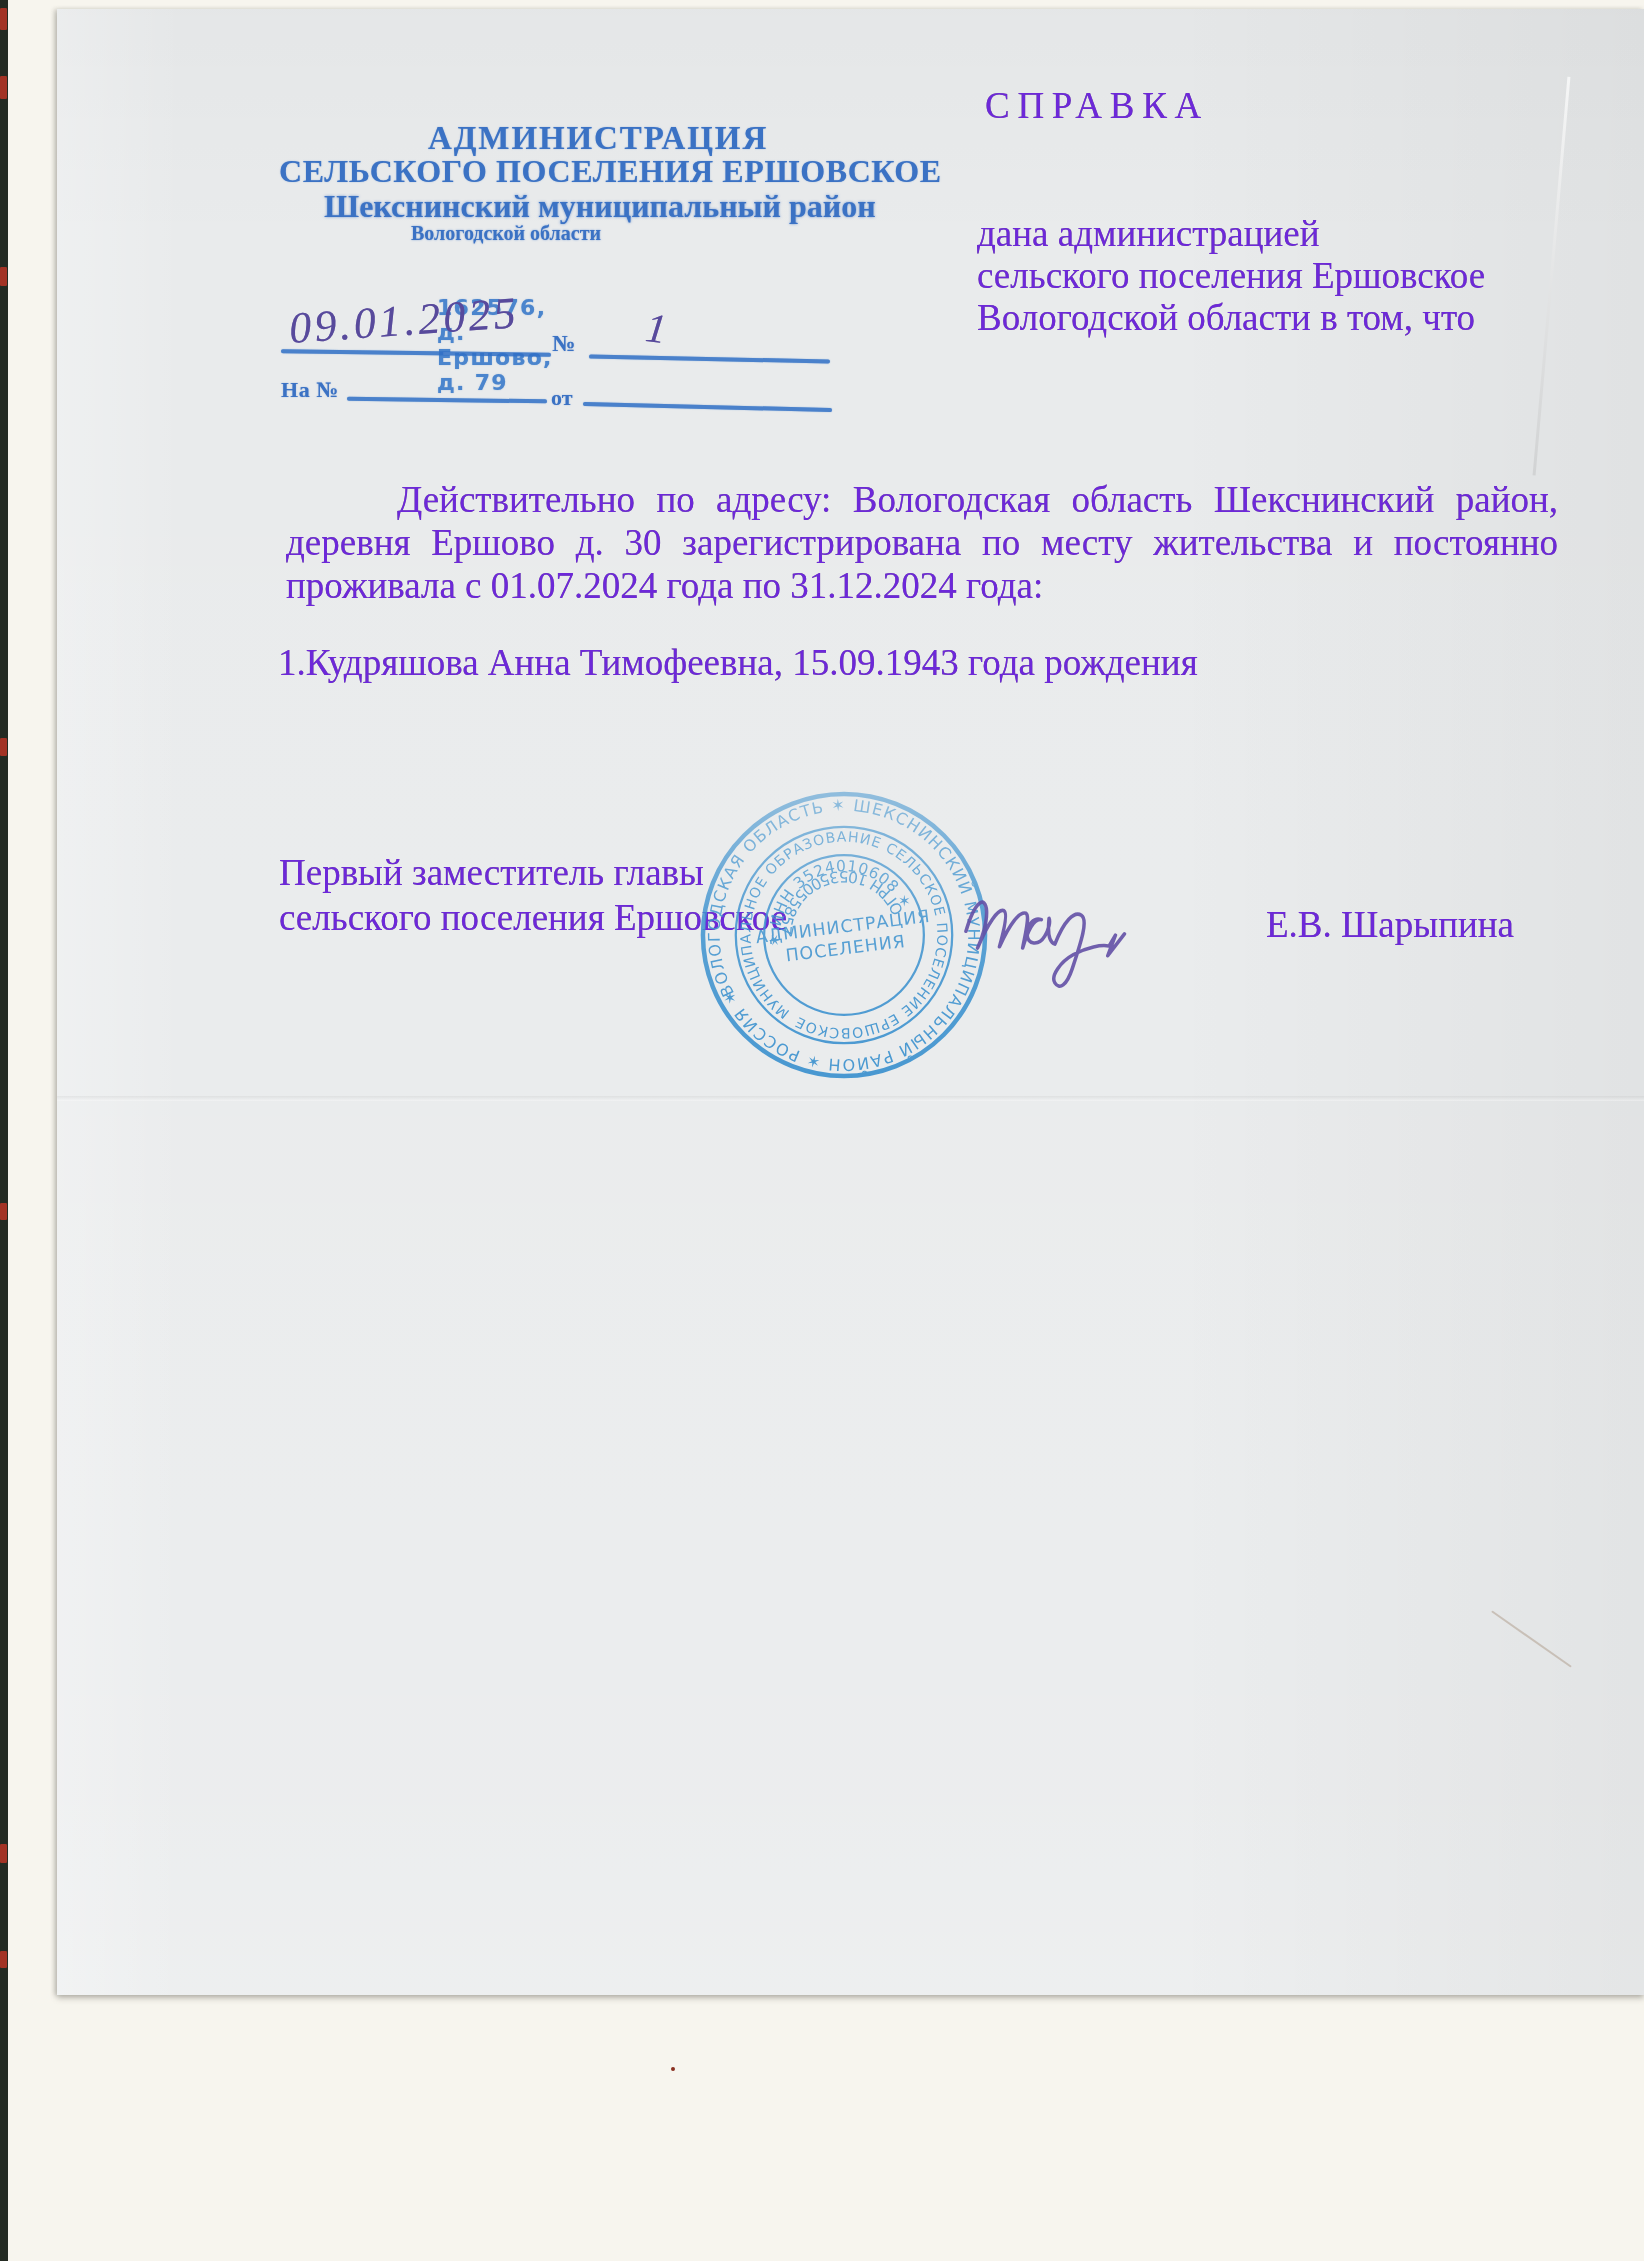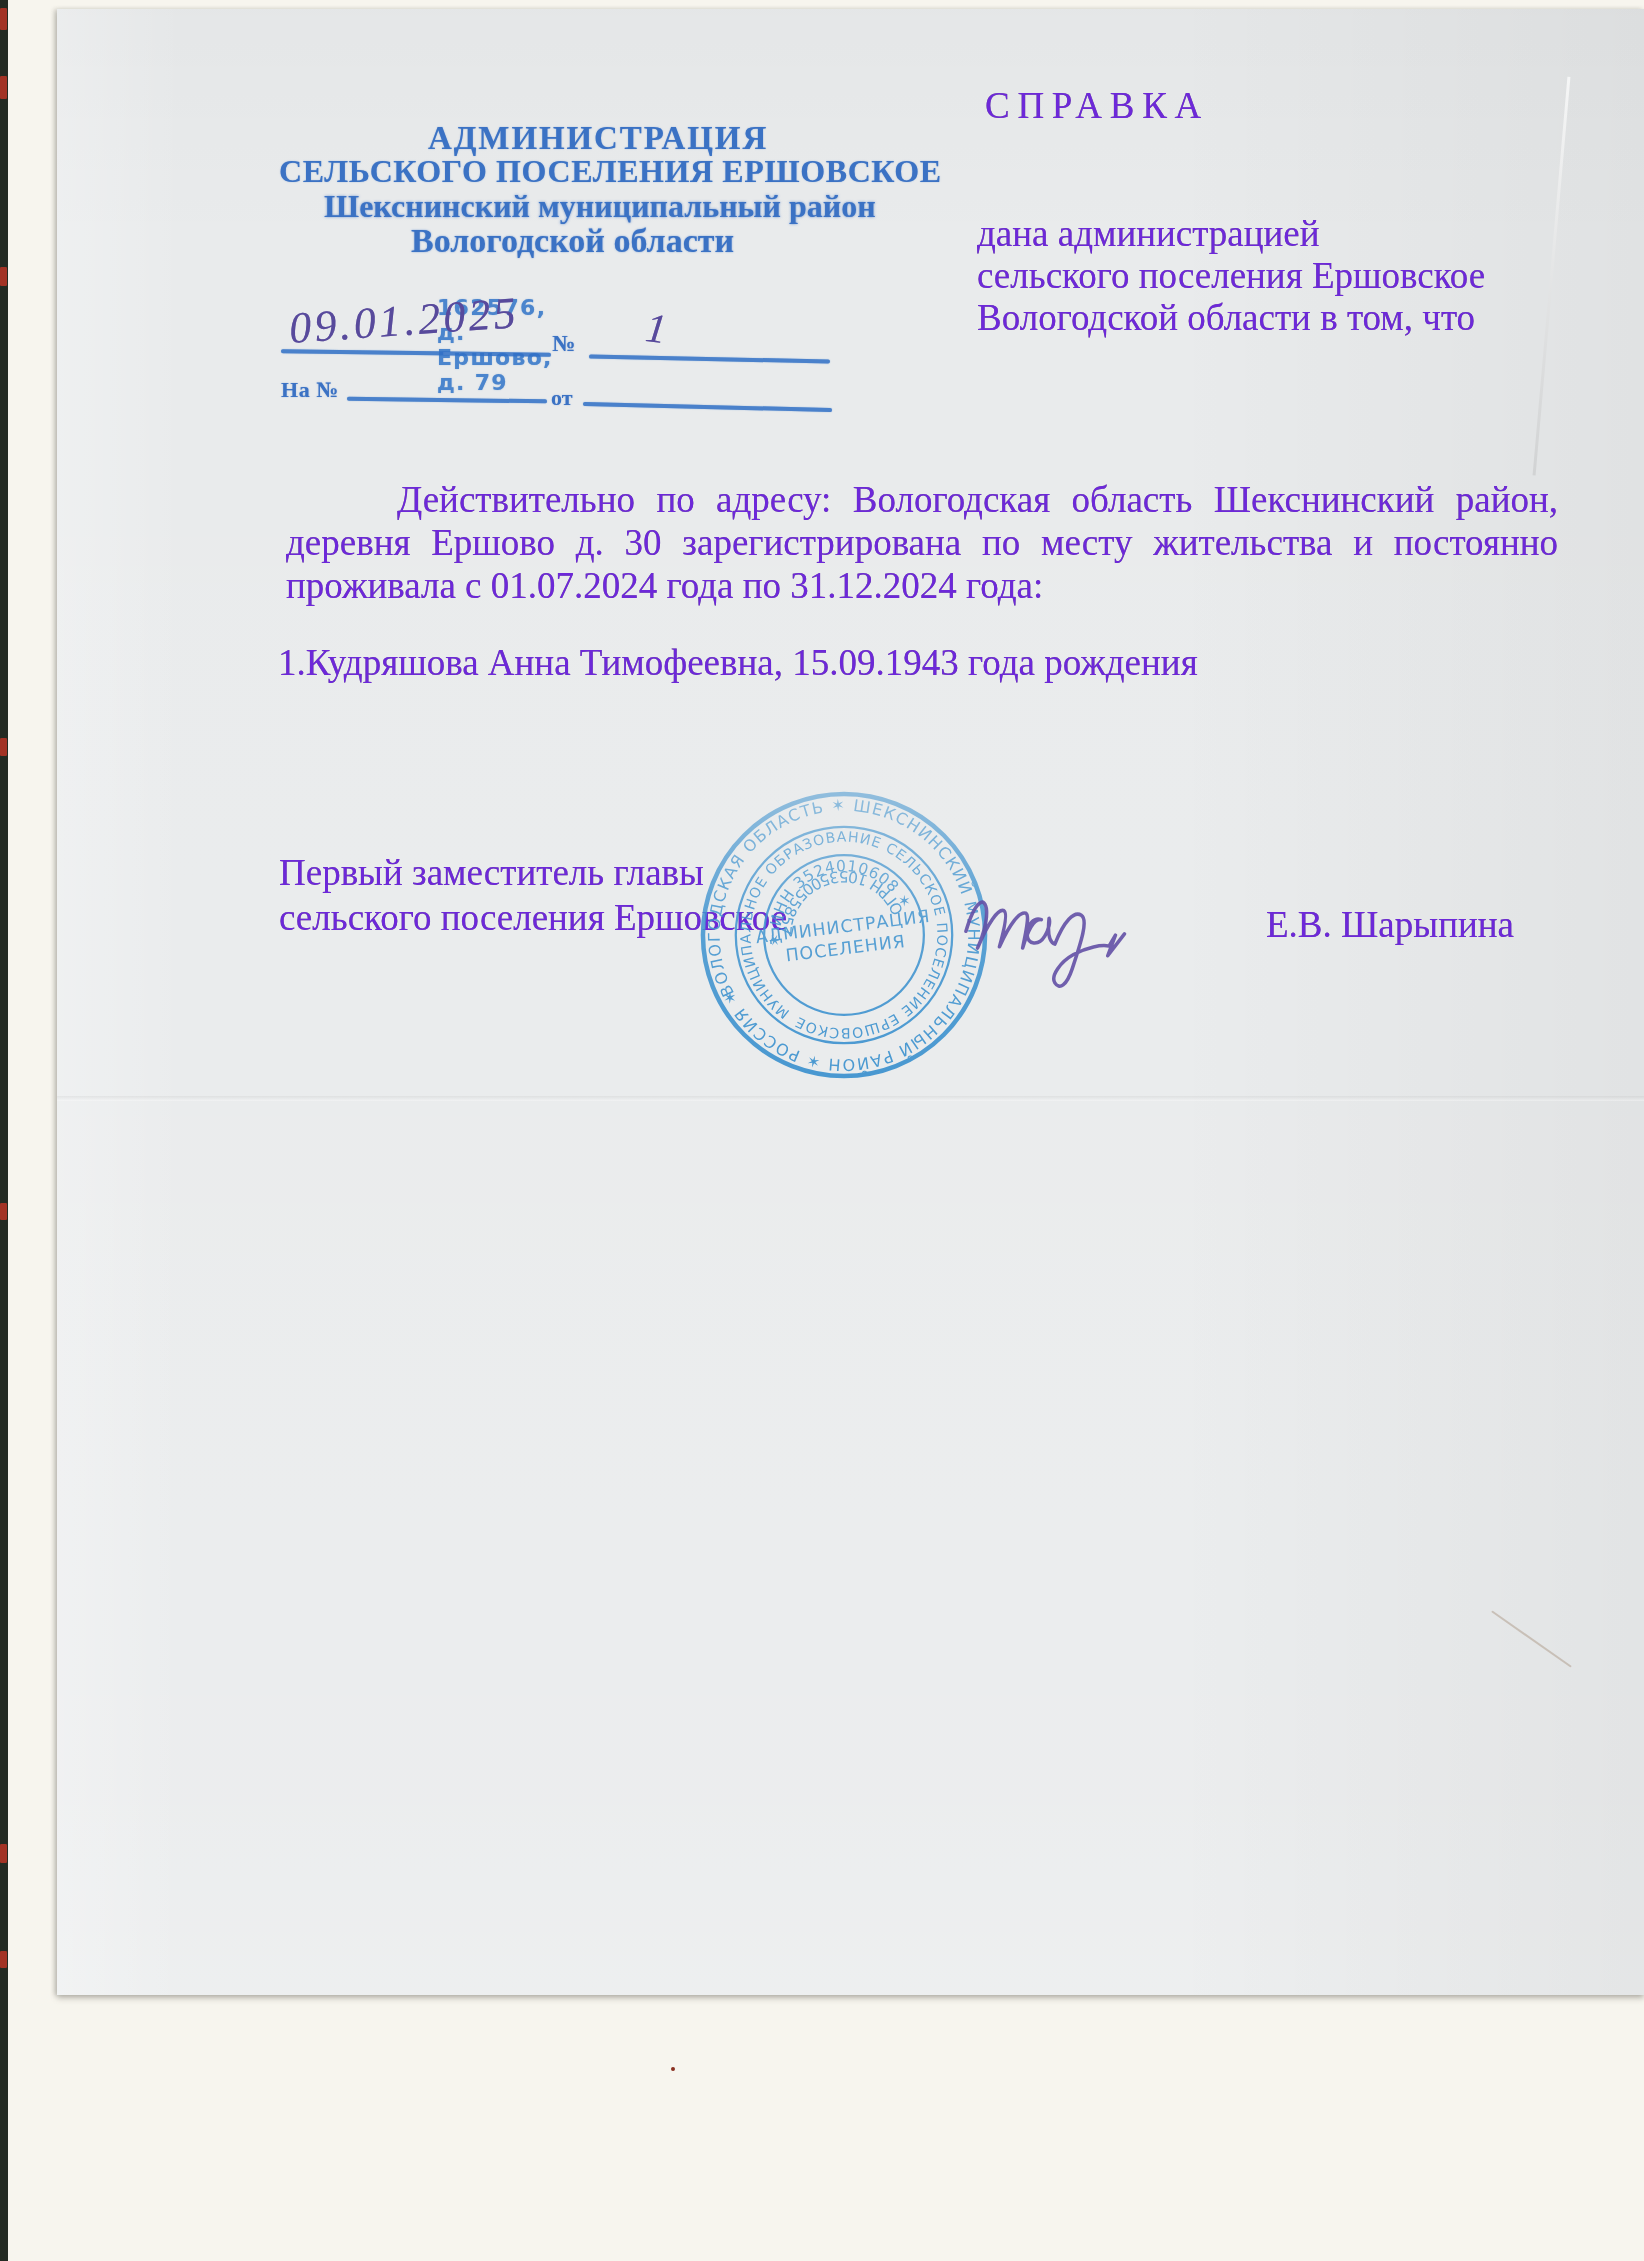--- a/index.html
+++ b/index.html
@@ -39,21 +39,21 @@
   #person-line{left:278px;top:641px;font-size:37px;white-space:nowrap;}
   #sign-title-1{left:279px;top:851px;font-size:37px;white-space:nowrap;}
   #sign-title-2{left:279px;top:896px;font-size:37px;white-space:nowrap;}
   #sign-name{left:1266px;top:903px;font-size:37px;white-space:nowrap;}
 
   
   .stampblue{color:#3b72c4;text-shadow:0 0 1.3px rgba(59,114,196,.55);white-space:nowrap;}
   #stamp-l1{left:428px;top:120px;font-size:33px;font-weight:bold;letter-spacing:1.9px;}
   #stamp-l2{left:279px;top:153px;font-size:32px;font-weight:bold;letter-spacing:0.6px;}
   #stamp-l3{left:307px;top:188px;font-size:32px;font-weight:bold;text-shadow:0 0 2.6px rgba(59,114,196,.75);margin-left:17px;}
-  #stamp-l4{left:411px;top:222px;font-size:34px;font-weight:bold;text-shadow:0 0 1.9px rgba(59,114,196,.65);}
+  #stamp-l4{left:411px;top:222px;font-size:20px;font-weight:bold;text-shadow:0 0 1.9px rgba(59,114,196,.65);}
   #stamp-l5{left:437px;top:271px;font-size:22px;font-weight:bold;letter-spacing:1.3px;
     font-family:"DejaVu Sans",sans-serif;color:#4b85cd;text-shadow:0 0 1.3px rgba(75,133,205,.5);margin-top:24px;}
   .b-line{height:3.9px;background:#2f6fc6;opacity:.85;border-radius:1.9px;box-shadow:0 0 1.3px rgba(47,111,198,.6);}
   #u1{left:281px;top:351px;width:270px;transform:rotate(.8deg);}
   #u2{left:589px;top:357px;width:241px;transform:rotate(1.2deg);}
   #u3{left:347px;top:398px;width:200px;transform:rotate(.8deg);}
   #u4{left:583px;top:405px;width:249px;transform:rotate(1.4deg);}
   #no-label{left:552px;top:331px;font-size:23px;font-weight:bold;}
   #nano-label{left:281px;top:377px;font-size:22px;font-weight:bold;letter-spacing:0.6px;}
   #ot-label{left:551px;top:385px;font-size:22px;font-weight:bold;}

